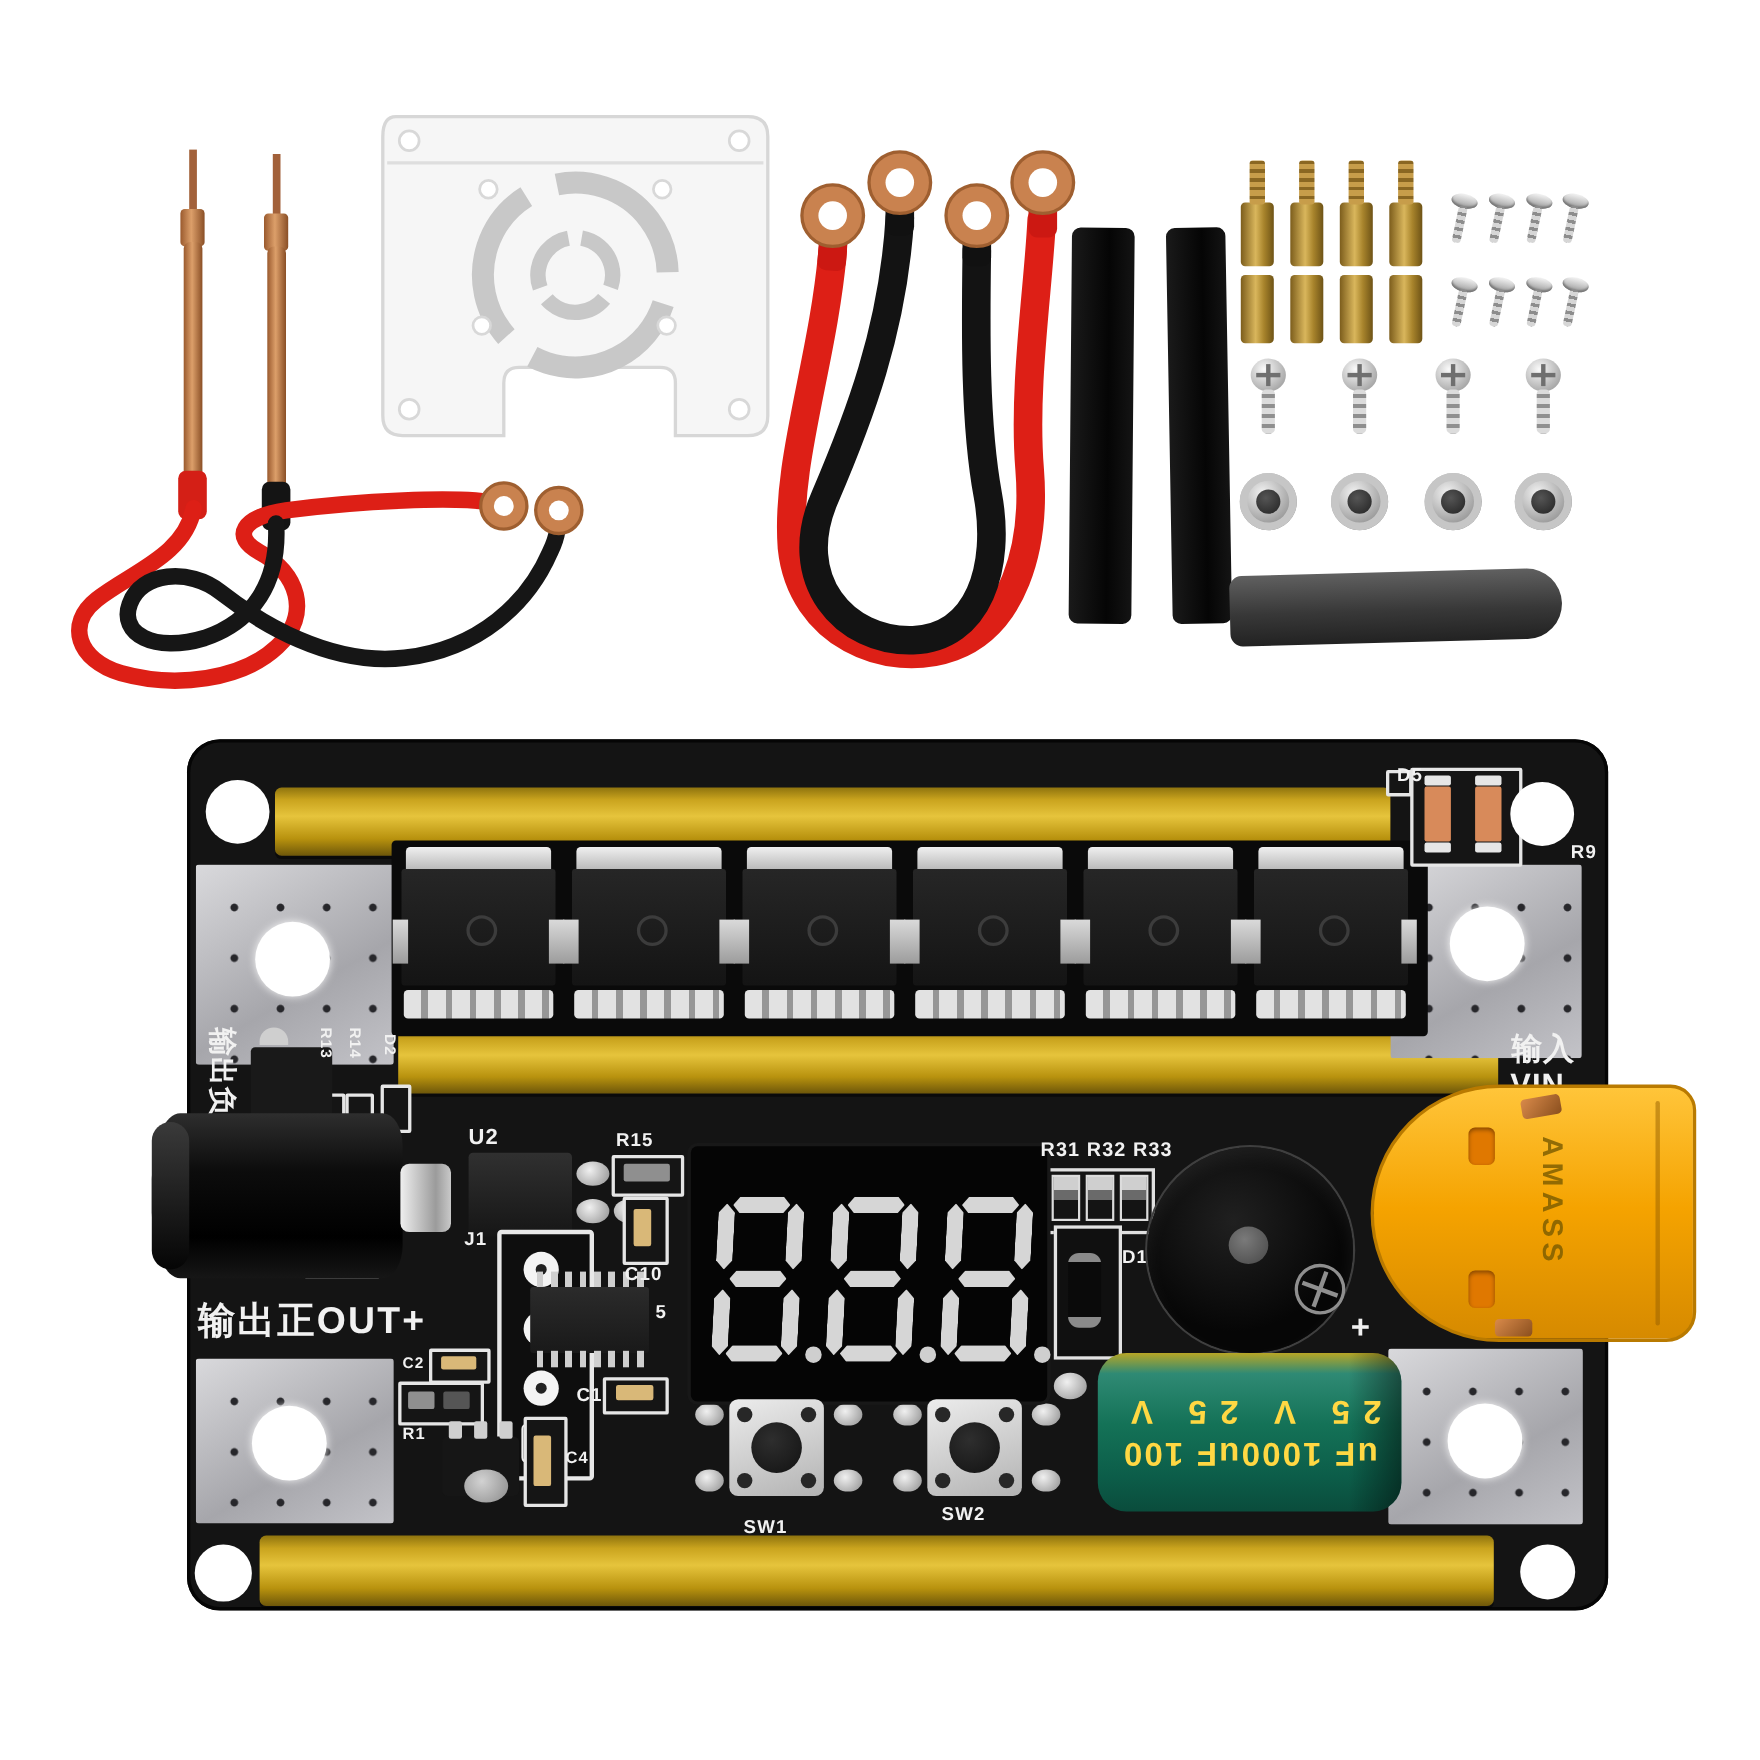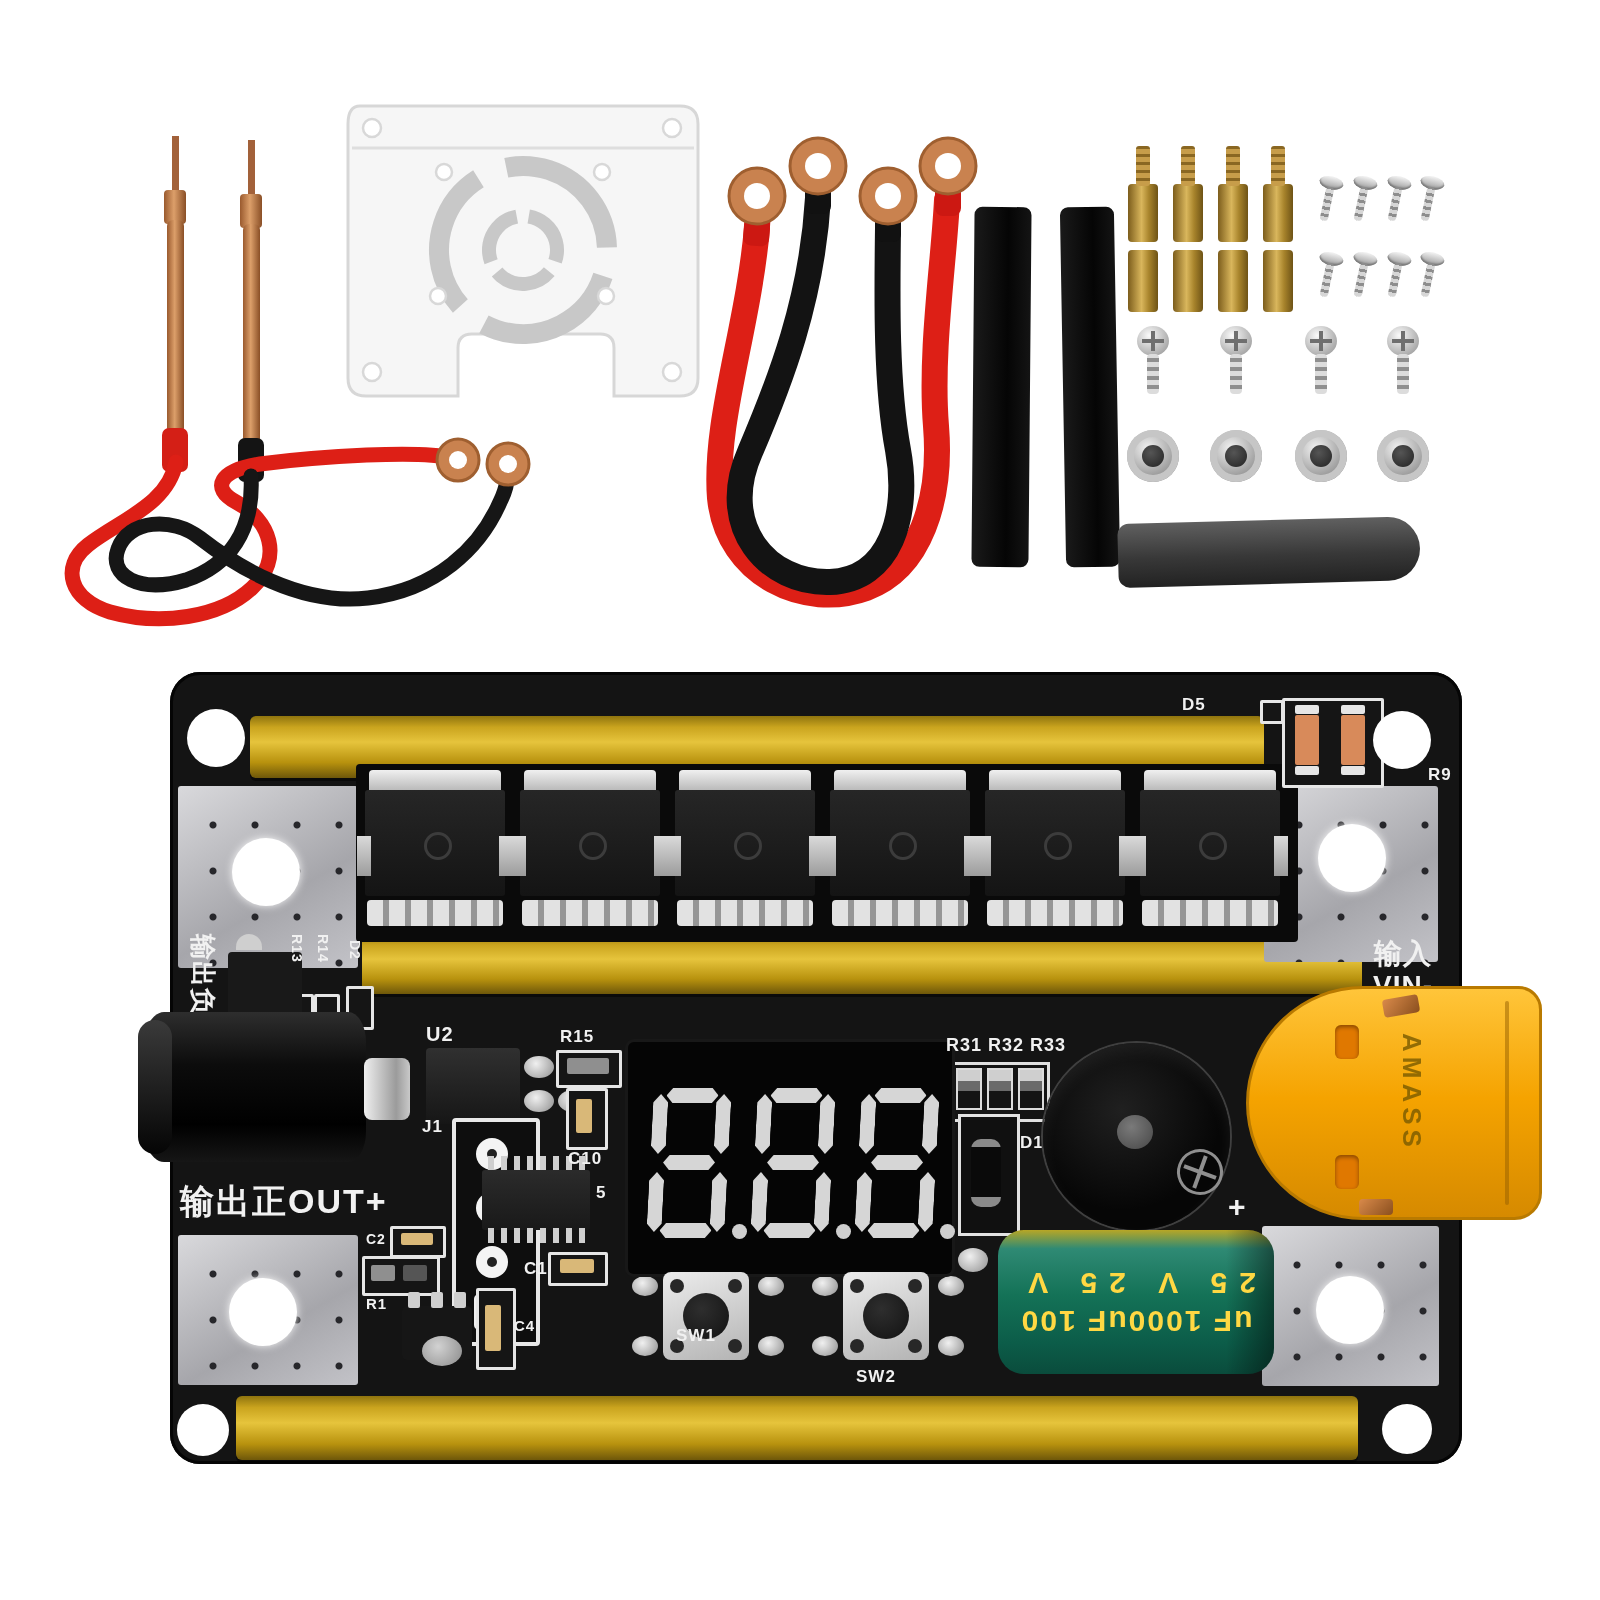--- a/index.html
+++ b/index.html
@@ -366,21 +366,21 @@
         </div>
         <div class="fet" style="left: 784px;">
           <span class="tab"></span>
           <span class="body"></span>
           <span class="foot"></span>
           <span class="lug l"></span>
           <span class="lug r"></span>
         </div>
       </div>
 
-    <div class="sk" style="left:1012px;top:24px">D5</div>
+    <div class="sk" style="left:1100px;top:24px">D5</div>
     <div class="pbox" style="left:1090px;top:28px;width:18px;height:18px"></div>
     <div class="pbox" style="left:1112px;top:26px;width:96px;height:84px">
       <span class="smd" style="left:10px;top:14px;width:24px;height:50px;background:#d88a5a"></span>
       <span class="smd" style="left:56px;top:14px;width:24px;height:50px;background:#d88a5a"></span>
       <span class="smd" style="left:10px;top:4px;width:24px;height:9px;background:#e6e6e6"></span>
       <span class="smd" style="left:56px;top:4px;width:24px;height:9px;background:#e6e6e6"></span>
       <span class="smd" style="left:10px;top:65px;width:24px;height:9px;background:#e6e6e6"></span>
       <span class="smd" style="left:56px;top:65px;width:24px;height:9px;background:#e6e6e6"></span>
     </div>
     <div class="sk" style="left:1258px;top:94px">R9</div>
@@ -535,21 +535,21 @@
         <i class="dot"></i>
         <span class="btn"></span>
       </div>
     <div class="sw" style="left:673px">
       <i class="dot"></i>
         <i class="dot"></i>
         <i class="dot"></i>
         <i class="dot"></i>
         <span class="btn"></span>
       </div>
-    <div class="sk" style="left:506px;top:655px">SW1</div>
+    <div class="sk" style="left:506px;top:708px">SW1</div>
     <div class="sk" style="left:686px;top:696px">SW2</div>
 
     <div class="sj" style="left:462px;top:604px;width:26px;height:20px"></div>
     <div class="sj" style="left:462px;top:664px;width:26px;height:20px"></div>
     <div class="sj" style="left:588px;top:604px;width:26px;height:20px"></div>
     <div class="sj" style="left:588px;top:664px;width:26px;height:20px"></div>
     <div class="sj" style="left:642px;top:604px;width:26px;height:20px"></div>
     <div class="sj" style="left:642px;top:664px;width:26px;height:20px"></div>
     <div class="sj" style="left:768px;top:604px;width:26px;height:20px"></div>
     <div class="sj" style="left:768px;top:664px;width:26px;height:20px"></div>

